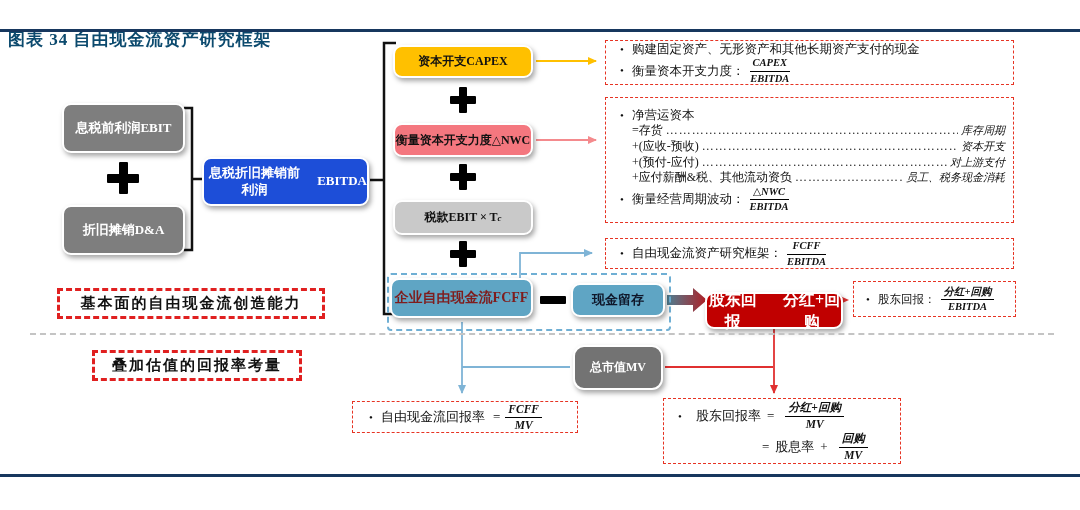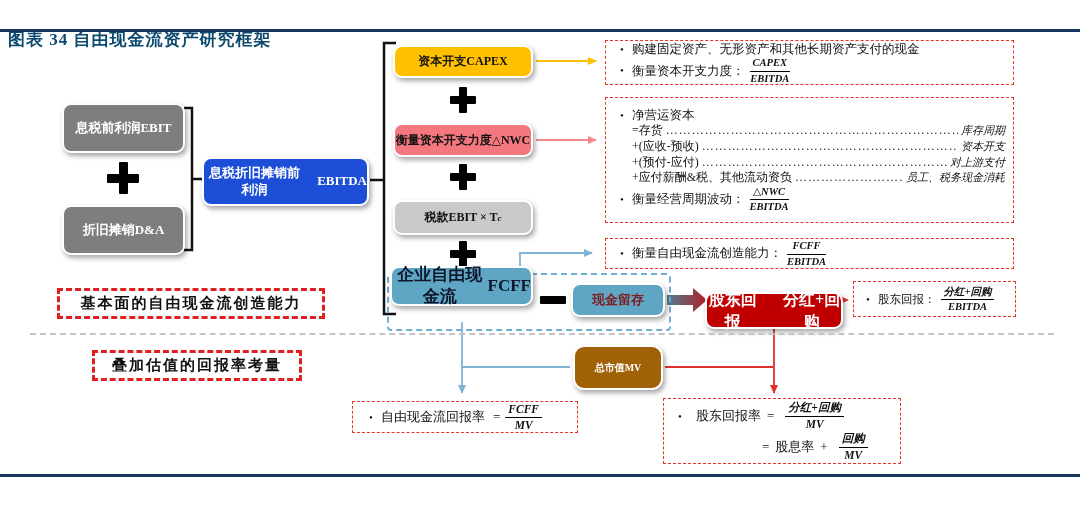--- a/index.html
+++ b/index.html
@@ -15,24 +15,24 @@
   
   .node{position:absolute;border-radius:9px;border:2px solid #fff;box-sizing:border-box;
         display:flex;flex-direction:row;align-items:center;justify-content:center;text-align:center;
         font-weight:bold;line-height:1.3;box-shadow:2px 3px 5px rgba(0,0,0,.35);}
   #ebit   {left:62px;top:103px;width:123px;height:50px;background:#7E7E7E;color:#fff;font-size:13px;}
   #da     {left:62px;top:205px;width:123px;height:50px;background:#7E7E7E;color:#fff;font-size:13px;}
   #ebitda {left:202px;top:157px;width:167px;height:49px;background:#1d4ed8;color:#fff;font-size:13px;gap:12px;}
   #capex  {left:393px;top:45px;width:140px;height:33px;background:#FFC000;color:#111;font-size:12px;line-height:1.25;}
   #nwc    {left:393px;top:123px;width:140px;height:34px;background:#F4777F;color:#111;font-size:12px;line-height:1.25;}
   #tax    {left:393px;top:200px;width:140px;height:35px;background:#C9C9C9;color:#111;font-size:12px;line-height:1.25;}
-  #fcff   {left:390px;top:266px;width:143px;height:40px;background:#5FA5C4;color:#0f172a;font-size:17px;line-height:1.3;}
-  #cash   {left:571px;top:283px;width:94px;height:34px;background:#5FA5C4;color:#7f1d1d;font-size:13px;}
+  #fcff   {left:390px;top:278px;width:143px;height:40px;background:#5FA5C4;color:#7f1d1d;font-size:14px;line-height:1.3;}
+  #cash   {left:571px;top:283px;width:94px;height:34px;background:#5FA5C4;color:#0f172a;font-size:13px;}
   #shr    {left:705px;top:292px;width:138px;height:37px;background:#C00000;color:#fff;font-size:16px;line-height:1.35;gap:24px;}
-  #mv     {left:573px;top:345px;width:90px;height:45px;background:#a16207;color:#fff;font-size:10px;border-radius:11px;}
+  #mv     {left:573px;top:345px;width:90px;height:45px;background:#737373;color:#fff;font-size:12px;border-radius:11px;}
   .sub-c{font-size:9px;font-style:italic;}
 
   
   .plus{position:absolute;}
   .plus::before,.plus::after{content:"";position:absolute;background:#000;border-radius:1px;}
   .plus-lg{width:32px;height:32px;}
   .plus-lg::before{left:0;top:12px;width:32px;height:9px;}
   .plus-lg::after{left:12px;top:0;width:9px;height:32px;}
   .plus-sm{width:26px;height:26px;}
   .plus-sm::before{left:0;top:9px;width:26px;height:8px;}
@@ -219,21 +219,21 @@
       <span>衡量经营周期波动：</span>
       <span class="frac">
         <span class="num">△NWC</span>
         <span class="den">EBITDA</span>
       </span>
     </div>
   </div>
 
   <div class="note" id="note-fcff">
     <span class="bullet">•</span>
-    <span>衡量自由现金流创造能力：</span>
+    <span>自由现金流资产研究框架：</span>
     <span class="frac">
       <span class="num">FCFF</span>
       <span class="den">EBITDA</span>
     </span>
   </div>
 
   <div class="note" id="note-shr">
     <span class="bullet">•</span>
     <span>股东回报：</span>
     <span class="frac">

